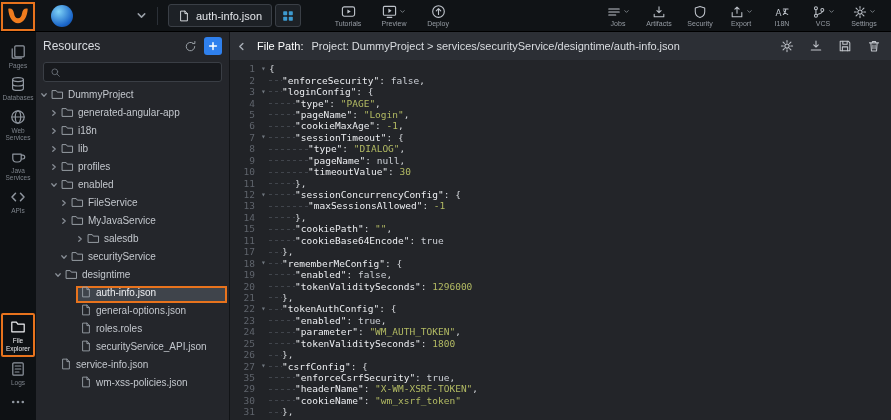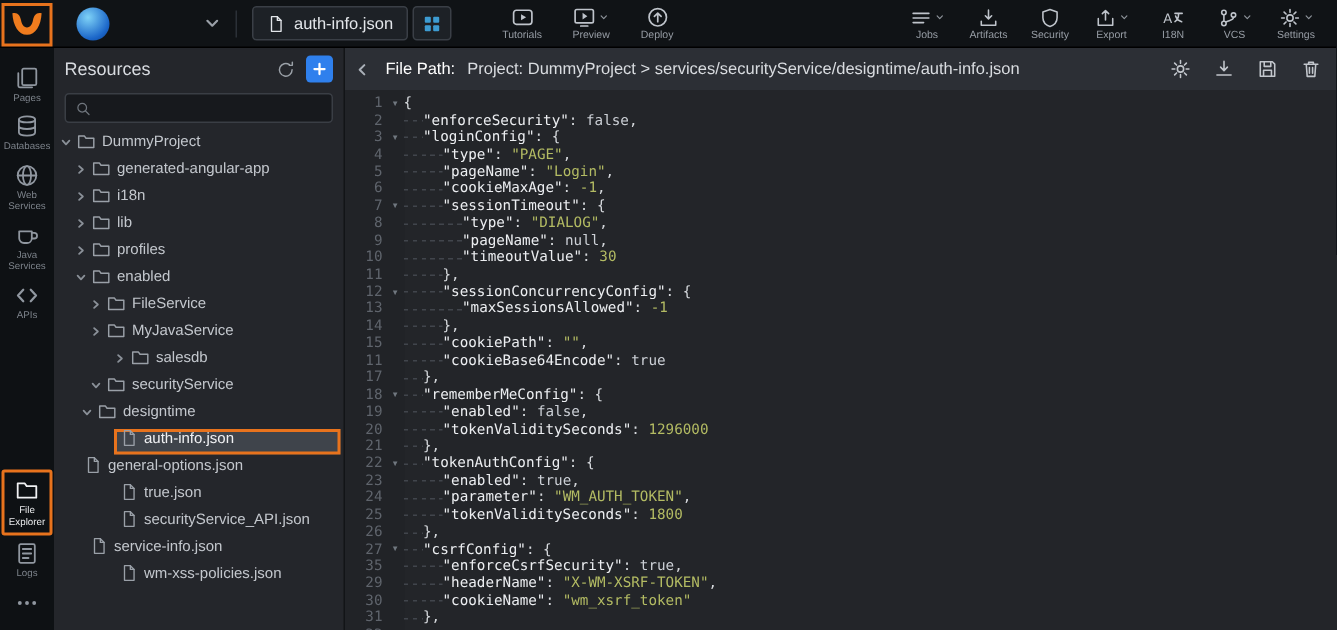--- a/index.html
+++ b/index.html
@@ -497,40 +497,40 @@
           <span class="trc">
             <span class="fic">
               <svg width="12" height="12" viewBox="0 0 16 16" fill="none" stroke="currentColor" stroke-width="1.2" stroke-linecap="round" stroke-linejoin="round">
                 <path d="M4 1.5h5.2l3.3 3.3v9.7H4z"></path>
                 <path d="M9.2 1.5v3.3h3.3"></path>
               </svg>
             </span>
             <span class="tlabel">auth-info.json</span>
           </span>
         </div>
-        <div class="trow" style="padding-left:20px">
+        <div class="trow" style="padding-left:44px">
           <span class="trc">
             <span class="fic">
               <svg width="12" height="12" viewBox="0 0 16 16" fill="none" stroke="currentColor" stroke-width="1.2" stroke-linecap="round" stroke-linejoin="round">
                 <path d="M4 1.5h5.2l3.3 3.3v9.7H4z"></path>
                 <path d="M9.2 1.5v3.3h3.3"></path>
               </svg>
             </span>
             <span class="tlabel">general-options.json</span>
           </span>
         </div>
         <div class="trow" style="padding-left:44px">
           <span class="trc">
             <span class="fic">
               <svg width="12" height="12" viewBox="0 0 16 16" fill="none" stroke="currentColor" stroke-width="1.2" stroke-linecap="round" stroke-linejoin="round">
                 <path d="M4 1.5h5.2l3.3 3.3v9.7H4z"></path>
                 <path d="M9.2 1.5v3.3h3.3"></path>
               </svg>
             </span>
-            <span class="tlabel">true.json</span>
+            <span class="tlabel">roles.roles</span>
           </span>
         </div>
         <div class="trow" style="padding-left:44px">
           <span class="trc">
             <span class="fic">
               <svg width="12" height="12" viewBox="0 0 16 16" fill="none" stroke="currentColor" stroke-width="1.2" stroke-linecap="round" stroke-linejoin="round">
                 <path d="M4 1.5h5.2l3.3 3.3v9.7H4z"></path>
                 <path d="M9.2 1.5v3.3h3.3"></path>
               </svg>
             </span>

